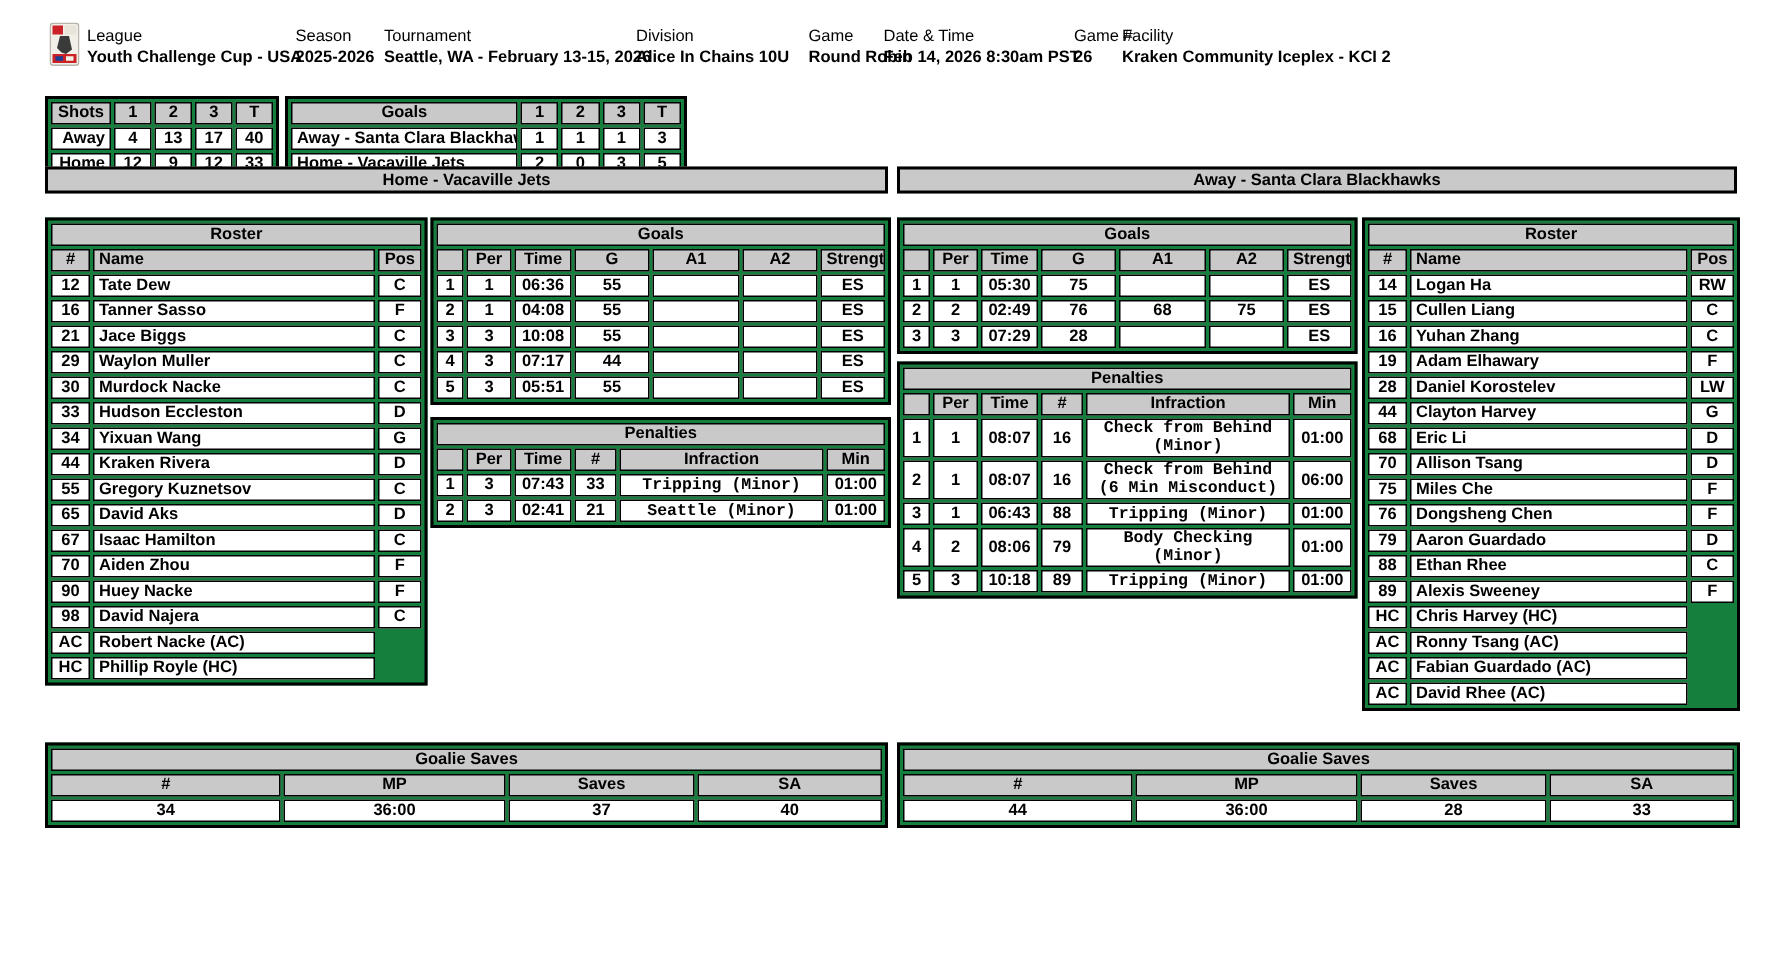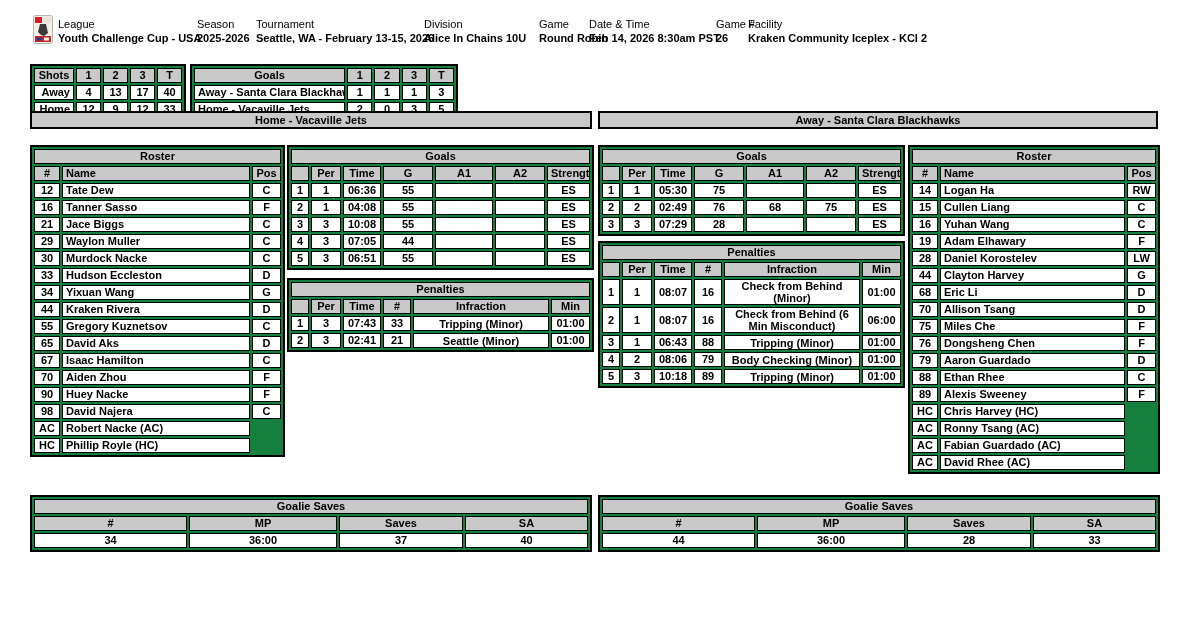--- a/index.html
+++ b/index.html
@@ -29,21 +29,21 @@
     border:1px solid #000; font-size:11px; font-weight:700; text-align:center;
     padding:0 3px; height:15px; line-height:13px; overflow:hidden; white-space:nowrap;
   }
   .sheet th { background:#c9c9c9; }
   .sheet td { background:#fff; }
 
   
   .shots  tbody td:first-child { text-align:right; }
   .gsum   tbody td:first-child { text-align:left; }
   .roster tbody td:nth-child(2){ text-align:left; }
-  .pens   tbody td:nth-child(5){ white-space:normal; line-height:12px; }
+  .pens   tbody td:nth-child(5){ white-space:normal; line-height:12px;font-family:Liberation Mono, monospace; }
 </style>
 </head>
 <body>
 
 <div id="page">
 
   <svg class="logo" viewBox="0 0 20 29">
     <rect x="0.5" y="0.5" width="19" height="28" rx="2" fill="#f2efe9" stroke="#b9b4ac"></rect>
     <rect x="2" y="2" width="7" height="6" fill="#cc2127"></rect>
     <rect x="10" y="2" width="8" height="6" fill="#e8e4da"></rect>
@@ -305,30 +305,30 @@
           <td>3</td>
           <td>10:08</td>
           <td>55</td>
           <td></td>
           <td></td>
           <td>ES</td>
         </tr>
         <tr>
           <td>4</td>
           <td>3</td>
-          <td>07:05</td>
+          <td>07:17</td>
           <td>44</td>
           <td></td>
           <td></td>
           <td>ES</td>
         </tr>
         <tr>
           <td>5</td>
           <td>3</td>
-          <td>06:51</td>
+          <td>05:51</td>
           <td>55</td>
           <td></td>
           <td></td>
           <td>ES</td>
         </tr>
       </tbody>
   </table>
 
   <table class="sheet pens" style="left:287px; top:266px; width:305px">
     <colgroup>
@@ -515,21 +515,21 @@
           <td>Logan Ha</td>
           <td>RW</td>
         </tr>
         <tr>
           <td>15</td>
           <td>Cullen Liang</td>
           <td>C</td>
         </tr>
         <tr>
           <td>16</td>
-          <td>Yuhan Wang</td>
+          <td>Yuhan Zhang</td>
           <td>C</td>
         </tr>
         <tr>
           <td>19</td>
           <td>Adam Elhawary</td>
           <td>F</td>
         </tr>
         <tr>
           <td>28</td>
           <td>Daniel Korostelev</td>

